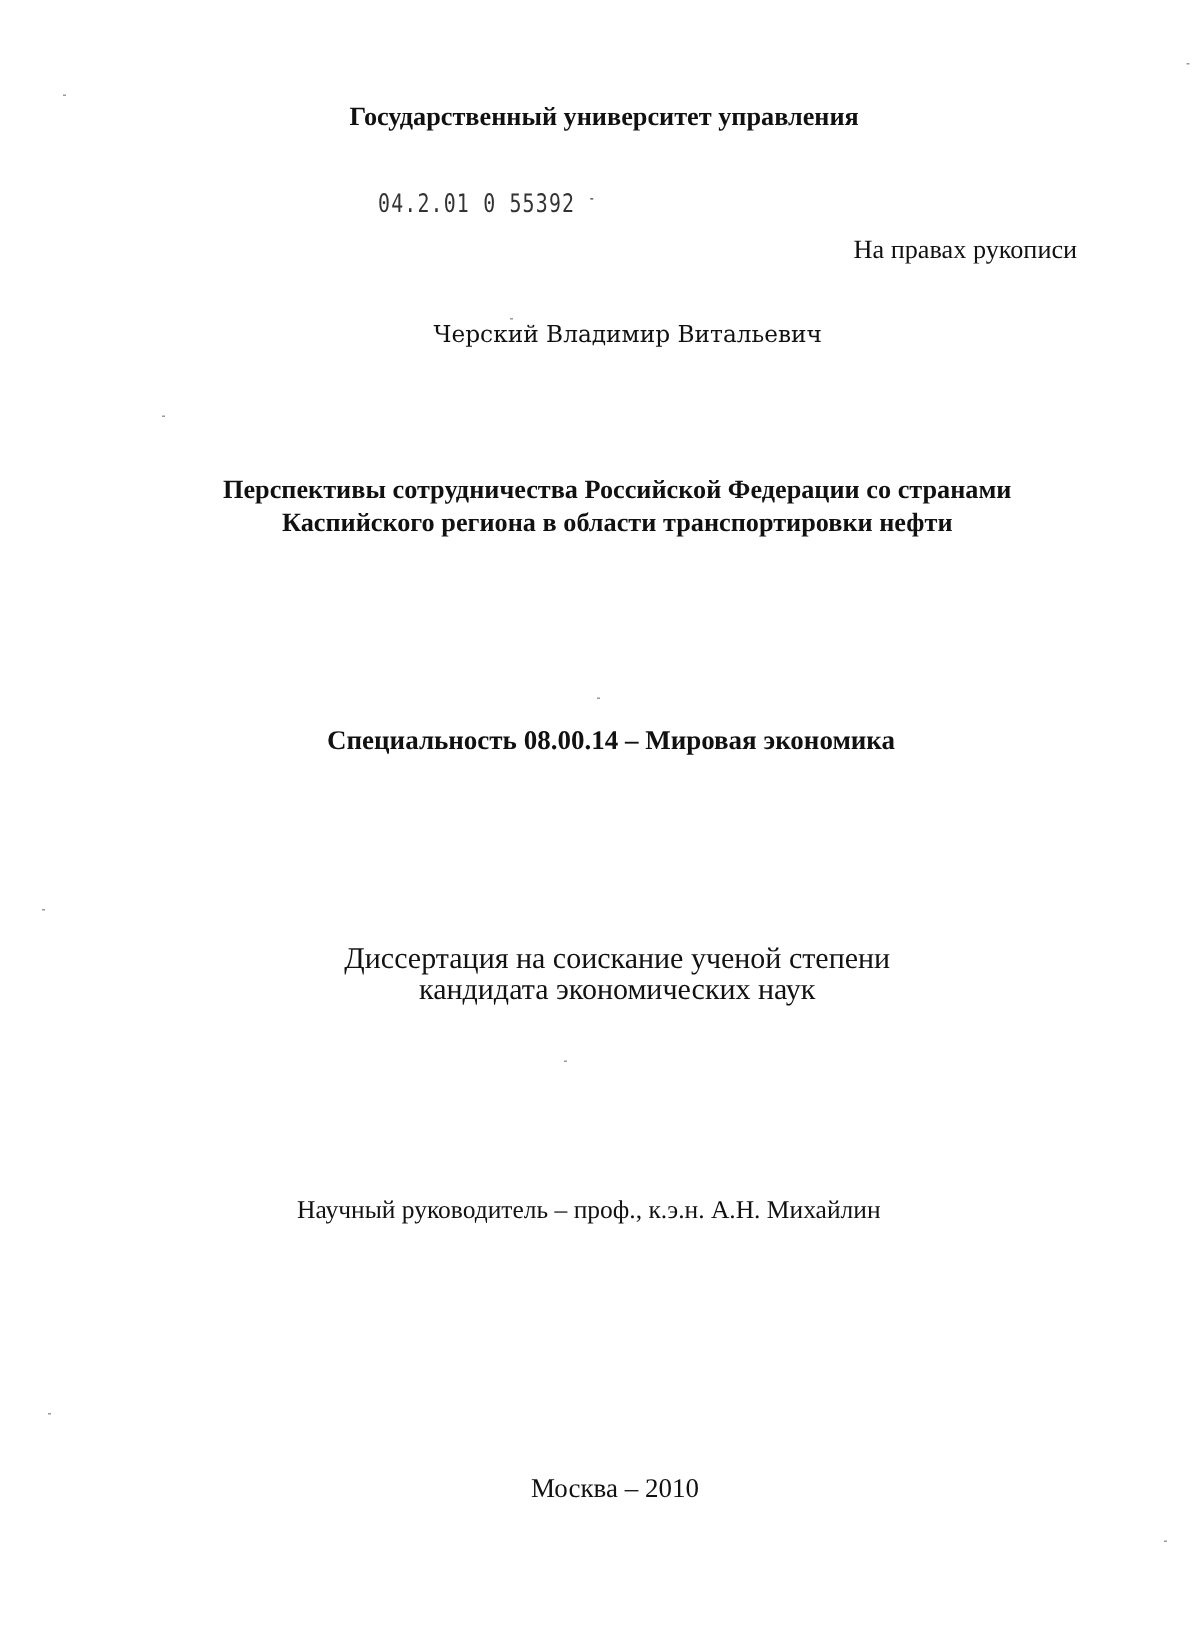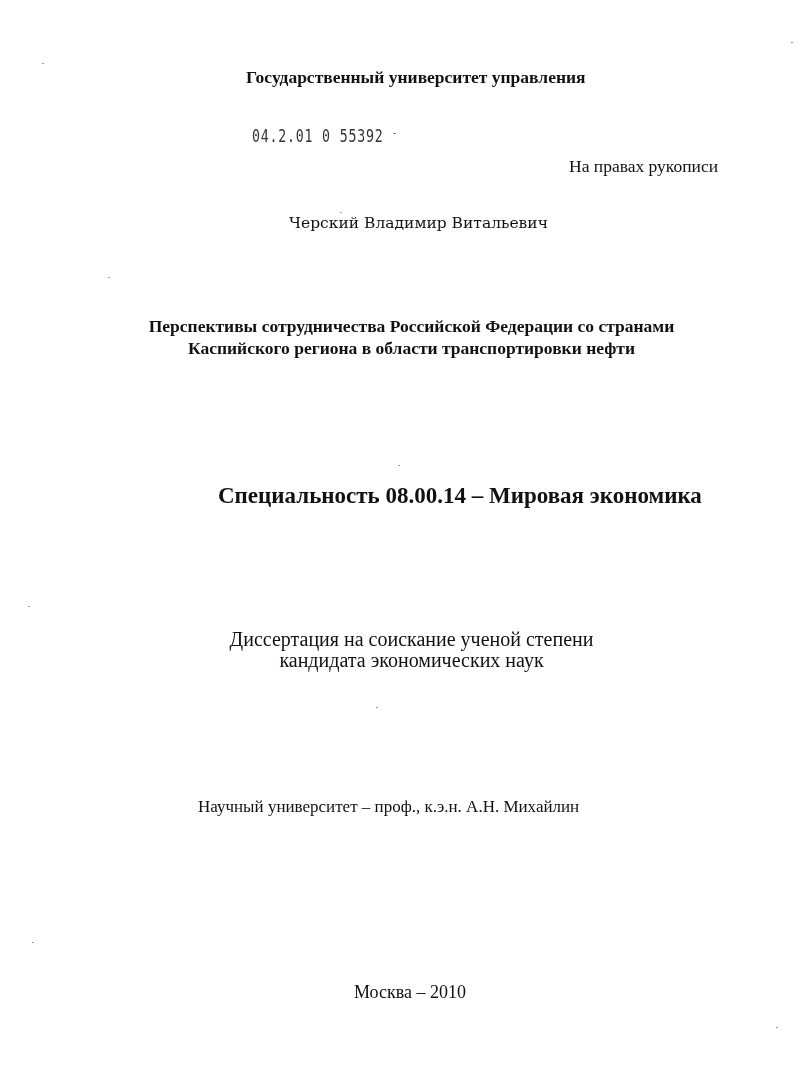--- a/index.html
+++ b/index.html
@@ -20,21 +20,20 @@
       white-space: nowrap;
       line-height: 1;
     }
     .bold { font-weight: bold; }
     .center { left: 12px; width: 799px; text-align: center; }
 
     #university {
       top: 69px;
       left: 233px;
       font-size: 17.5px;
-      margin-left: 13px;
     }
     #registry-number {
       top: 128px;
       left: 252px;
       font-family: "DejaVu Sans Mono", "Liberation Mono", monospace;
       font-size: 17px;
       letter-spacing: 1px;
       color: #333333;
       transform: scaleX(0.78);
       transform-origin: left top;
@@ -57,21 +56,21 @@
     }
     #title {
       top: 315px;
       font-size: 17.5px;
       line-height: 22px;
       white-space: normal;
     }
     #specialty {
       top: 484px;
       left: 218px;
-      font-size: 23px;
+      font-size: 18px;
     }
     #dissertation {
       top: 629px;
       font-size: 20px;
       line-height: 21px;
       white-space: normal;
     }
     #supervisor {
       top: 798px;
       left: 198px;
@@ -107,21 +106,21 @@
     <div>Каспийского региона в области транспортировки нефти</div>
   </div>
 
   <div id="specialty" class="line bold">Специальность 08.00.14 – Мировая экономика</div>
 
   <div id="dissertation" class="line center">
     <div>Диссертация на соискание ученой степени</div>
     <div>кандидата экономических наук</div>
   </div>
 
-  <div id="supervisor" class="line">Научный университет – проф., к.э.н. А.Н. Михайлин</div>
+  <div id="supervisor" class="line">Научный руководитель – проф., к.э.н. А.Н. Михайлин</div>
 
   <div id="city-year" class="line">Москва – 2010</div>
 
   <div class="speck" style="top:63px;left:42px;"></div>
   <div class="speck" style="top:277px;left:108px;"></div>
   <div class="speck" style="top:212px;left:340px;"></div>
   <div class="speck" style="top:465px;left:398px;"></div>
   <div class="speck" style="top:707px;left:376px;"></div>
   <div class="speck" style="top:606px;left:28px;"></div>
   <div class="speck" style="top:42px;left:791px;"></div>

